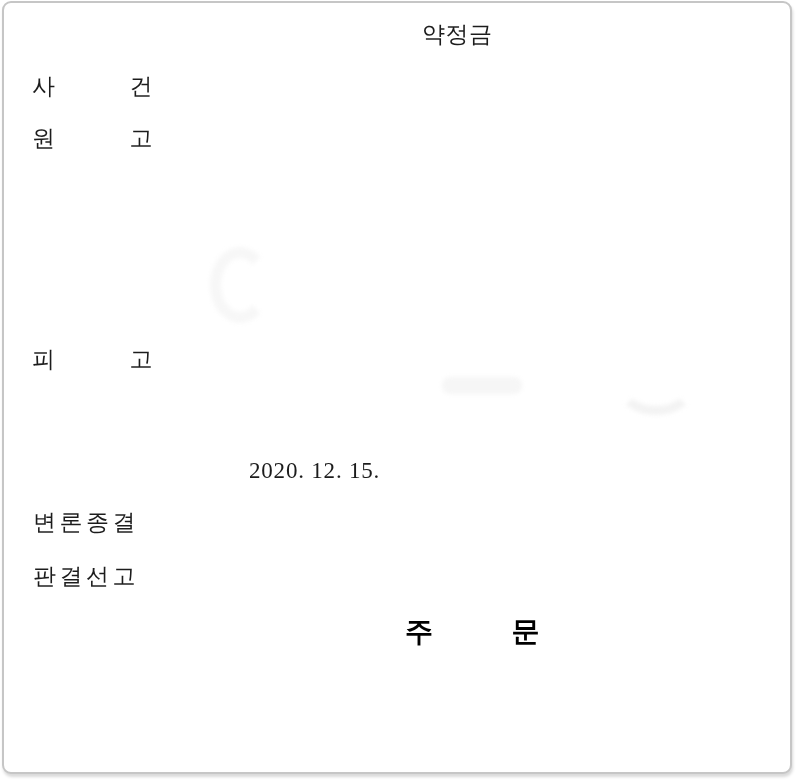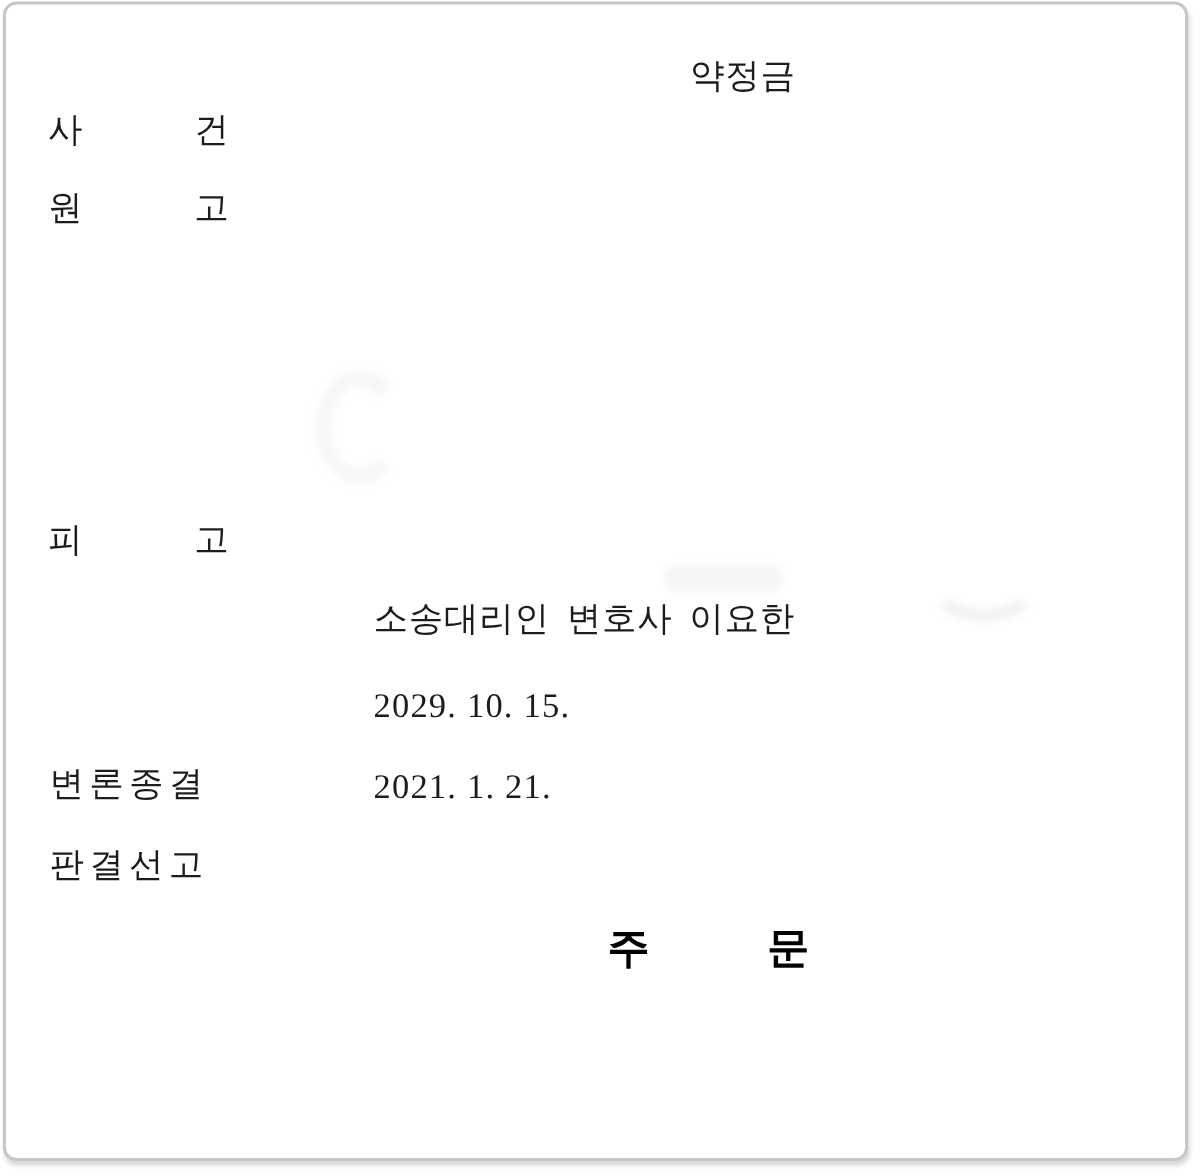--- a/index.html
+++ b/index.html
@@ -80,40 +80,38 @@
 <body>
 
 <div class="page">
 
   <div class="wm wm-c"></div>
   <div class="wm wm-blob"></div>
   <div class="wm wm-smile"></div>
 
   <div class="abs" style="left:28px; top:19px; right:20px;">
     <span class="lbl lbl-2"><span>사</span><span>건</span></span>
-    <span class="val" style="position:absolute; left:390px; top:16px;margin-left:38px;">약정금</span>
+    <span class="val" style="position:absolute; left:390px; top:0;">약정금</span>
   </div>
 
   <div class="abs" style="left:28px; top:71px;">
     <span class="lbl lbl-2"><span>원</span><span>고</span></span>
   </div>
 
   <div class="abs" style="left:28px; top:292px;">
     <span class="lbl lbl-2"><span>피</span><span>고</span></span>
   </div>
 
-  <div class="abs sent" style="left:245px; top:397px;">소송대리인 변호사 이요한</div>
 
   <div class="abs" style="left:29px; top:455px; right:20px;">
     <span class="lbl lbl-4"><span>변</span><span>론</span><span>종</span><span>결</span></span>
-    <span class="date" style="position:absolute; left:216px; top:0;">2029. 10. 15.</span>
+    <span class="date" style="position:absolute; left:216px; top:0;">2020. 12. 15.</span>
   </div>
 
   <div class="abs" style="left:29px; top:509px; right:20px;">
     <span class="lbl lbl-4"><span>판</span><span>결</span><span>선</span><span>고</span></span>
-    <span class="date" style="position:absolute; left:216px; top:0;">2021. 1. 21.</span>
   </div>
 
   <div class="abs heading lbl" style="left:401px; top:613px; width:135px;"><span>주</span><span>문</span></div>
 
 
 
 </div>
 
 </body></html>

